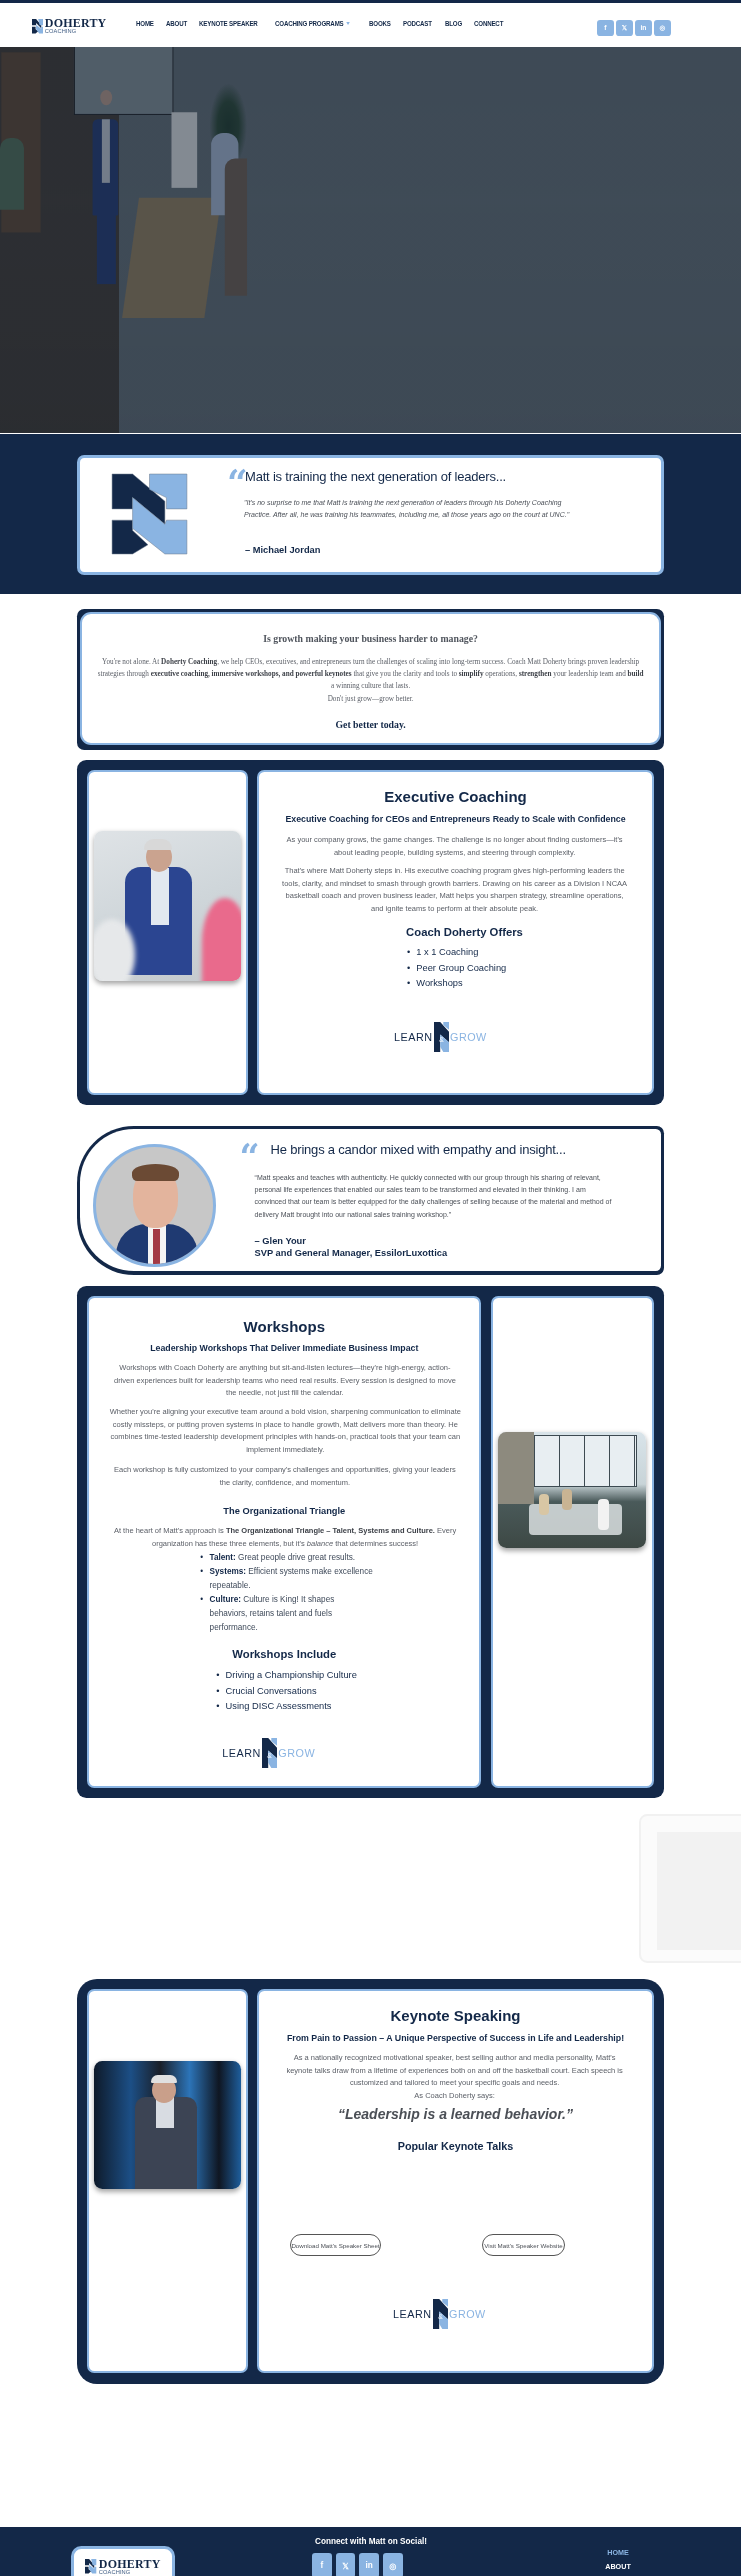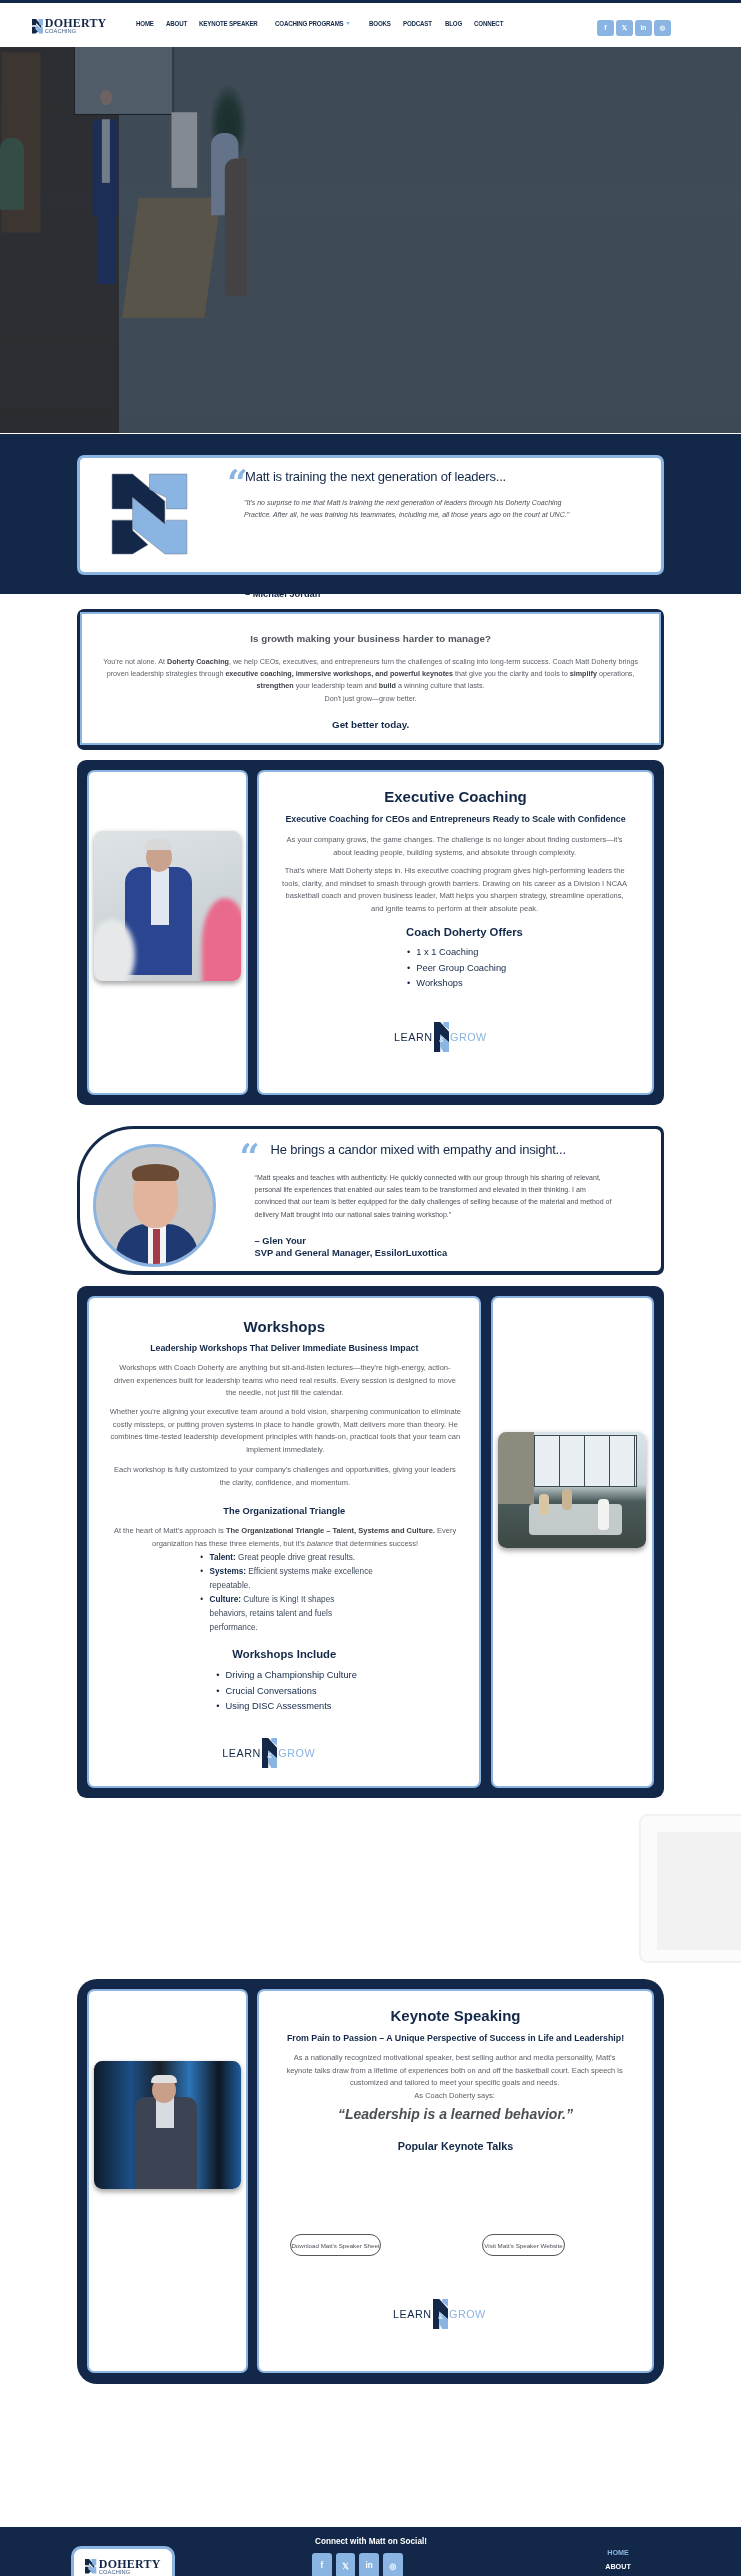--- a/index.html
+++ b/index.html
@@ -151,26 +151,26 @@
   <div class="card quote1">
     <svg class="bigN" viewBox="0 0 150 160">
       <polygon points="2,2 42,2 105,55 105,100 42,48 42,70 2,70" fill="#132848" stroke="#6c7a8c" stroke-width="1"></polygon>
       <polygon points="2,92 42,92 42,112 72,140 42,158 2,158" fill="#132848" stroke="#6c7a8c" stroke-width="1"></polygon>
       <polygon points="75,2 148,2 148,70 108,70 108,48 75,32" fill="#8ab4e2" stroke="#6c7a8c" stroke-width="1"></polygon>
       <polygon points="42,48 105,100 108,92 148,92 148,158 105,158 42,108" fill="#8ab4e2" stroke="#6c7a8c" stroke-width="1"></polygon>
     </svg>
     <div class="qmark" style="left:147px;top:6.2px;font-size:36px;">“</div>
     <div class="qhead" style="left:165px;top:11.3px;">Matt is training the next generation of leaders...</div>
     <div class="qbody" style="left:164px;top:39px;width:330px;font-style:italic;font-size:7px;">"It's no surprise to me that Matt is training the next generation of leaders through his Doherty Coaching Practice. After all, he was training his teammates, including me, all those years ago on the court at UNC."</div>
-    <div class="qauthor" style="left:165px;top:87px;margin-top:44px;">– Michael Jordan</div>
+    <div class="qauthor" style="left:165px;top:87px;">– Michael Jordan</div>
   </div>
 </section>
 
 <section class="frame" style="left:77px;top:609px;width:587px;height:141px;border-radius:7.2px;">
-  <div class="inner" style="left:3.1px;top:2.6px;width:581px;height:133px;border-width:2.6px;border-radius:0;">
+  <div class="inner" style="left:3.1px;top:2.6px;width:581px;height:133px;border-width:2.6px;border-radius:11px;font-family:Liberation Serif, serif;">
     <h3 class="sub" style="position:absolute;left:0;width:100%;top:19.6px;font-size:9.8px;color:#50555d;">Is growth making your business harder to manage?</h3>
     <p class="body" style="position:absolute;left:15.5px;width:546px;top:42px;font-size:7.2px;">
       <span>You're not alone. At </span><b>Doherty Coaching</b><span>, we help CEOs, executives, and entrepreneurs turn the challenges of scaling into long-term success. Coach Matt Doherty brings proven leadership strategies through </span><b>executive coaching, immersive workshops, and powerful keynotes</b><span> that give you the clarity and tools to </span><b>simplify</b><span> operations, </span><b>strengthen</b><span> your leadership team and </span><b>build</b><span> a winning culture that lasts.</span>
       <br><span>Don't just grow—grow better.</span>
     </p>
     <div style="position:absolute;left:0;width:100%;top:105px;text-align:center;font-size:9.8px;font-weight:bold;color:#132848;">Get better today.</div>
   </div>
 </section>
 
 <section class="frame" style="left:77px;top:760px;width:587px;height:345px;">
@@ -180,21 +180,21 @@
       <div style="position:absolute;left:57px;top:37px;width:17.5px;height:57px;background:#e2e8f0;"></div>
       <div style="position:absolute;left:52px;top:10.3px;width:26px;height:30px;background:#caa38f;border-radius:50%;"></div>
       <div style="position:absolute;left:50px;top:8.2px;width:28px;height:10.3px;background:#d8d8d8;border-radius:15.5px 15.5px 2.1px 2.1px;"></div>
       <div style="position:absolute;left:108px;top:67px;width:46px;height:88px;background:#e96a8c;border-radius:50% 50% 0 0;filter:blur(2.1px);"></div>
       <div style="position:absolute;left:-5.2px;top:88px;width:46px;height:72px;background:#e6e8ea;border-radius:50%;filter:blur(2.6px);"></div>
     </div>
   </div>
   <div class="inner" style="left:180px;top:10.3px;width:397px;height:325px;">
     <h2 class="title" style="position:absolute;left:0;width:100%;top:15.5px;">Executive Coaching</h2>
     <h3 class="sub" style="position:absolute;left:0;width:100%;top:42px;">Executive Coaching for CEOs and Entrepreneurs Ready to Scale with Confidence</h3>
-    <p class="body" style="position:absolute;left:20.6px;width:350px;top:62px;">As your company grows, the game changes. The challenge is no longer about finding customers—it's about leading people, building systems, and absolute through complexity.</p>
+    <p class="body" style="position:absolute;left:20.6px;width:350px;top:62px;">As your company grows, the game changes. The challenge is no longer about finding customers—it's about leading people, building systems, and steering through complexity.</p>
     <p class="body" style="position:absolute;left:20.6px;width:350px;top:93px;">That's where Matt Doherty steps in. His executive coaching program gives high-performing leaders the tools, clarity, and mindset to smash through growth barriers. Drawing on his career as a Division I NCAA basketball coach and proven business leader, Matt helps you sharpen strategy, streamline operations, and ignite teams to perform at their absolute peak.</p>
     <h3 class="mid" style="position:absolute;left:9px;width:100%;top:154px;">Coach Doherty Offers</h3>
     <ul class="blist" style="position:absolute;left:147px;top:173px;">
       <li>1 x 1 Coaching</li>
       <li>Peer Group Coaching</li>
       <li>Workshops</li>
     </ul>
     <div class="lg" style="left:135px;top:250px;">
       <span class="t1">LEARN</span>
       <svg class="mark" viewBox="0 0 30 58">

